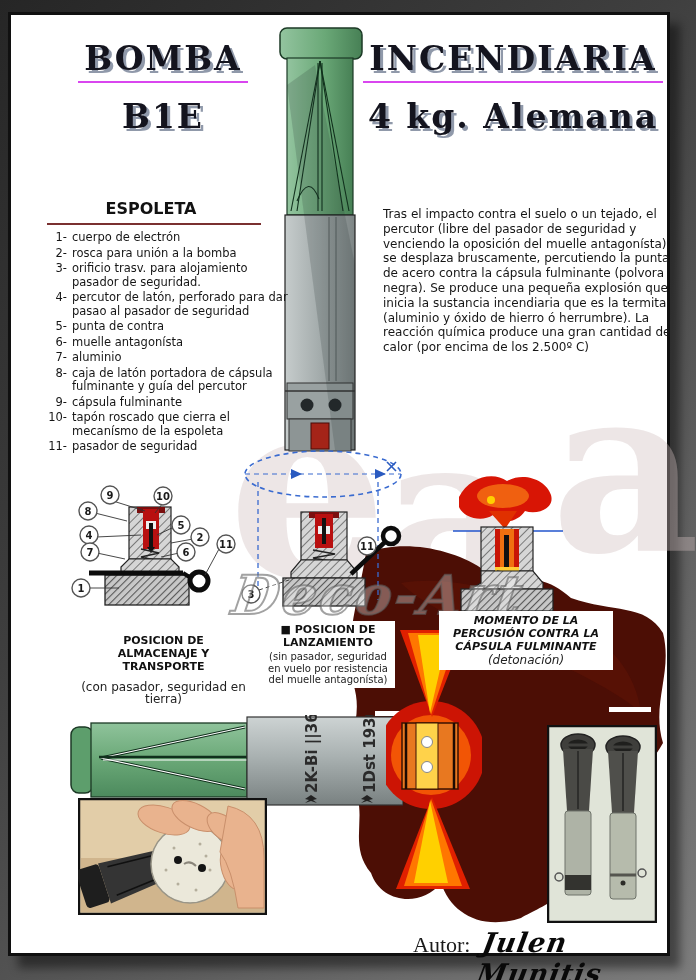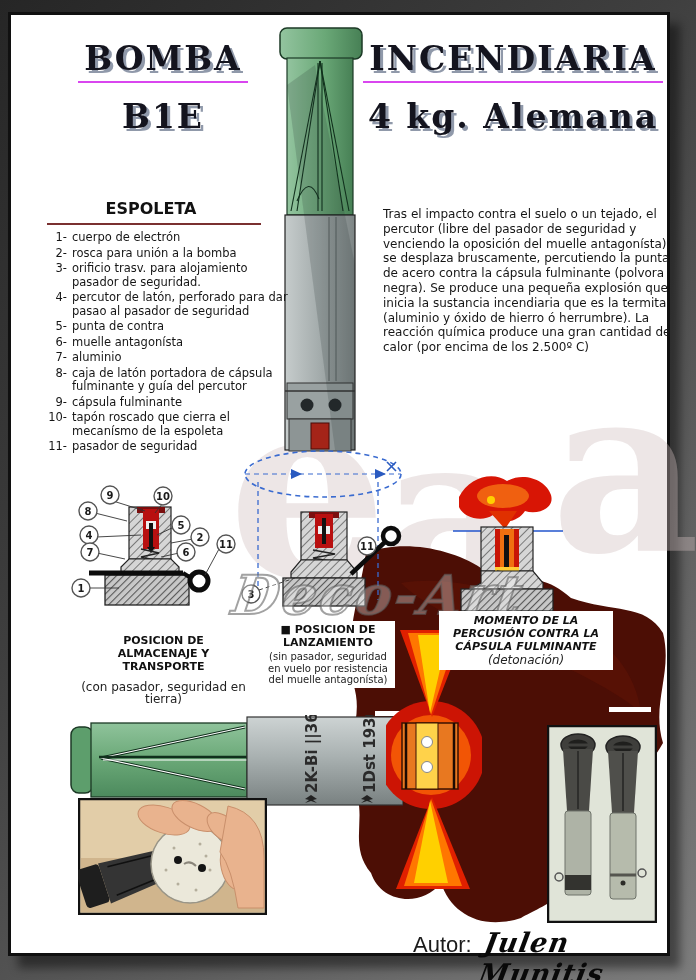--- a/index.html
+++ b/index.html
@@ -42,21 +42,21 @@
     color:rgba(208,190,190,0.38);z-index:1;line-height:1;
   }
   .wmword{
     font-family:"DejaVu Serif", serif;font-style:italic;font-weight:bold;
     font-size:54px;letter-spacing:3px;color:rgba(255,255,255,0.32);
     -webkit-text-stroke:2px rgba(95,95,95,0.58);
     transform:skewX(-8deg);z-index:5;white-space:nowrap;
   }
   
   .sig{display:flex;align-items:baseline;gap:10px;z-index:7;}
-  .sig .lab{font-family:Liberation Sans, sans-serif;font-size:22px;color:#1b1b1b;}
+  .sig .lab{font-family:Liberation Serif, serif;font-size:22px;color:#1b1b1b;}
   .sig .name{
     font-family:"DejaVu Serif", serif;font-style:italic;font-weight:bold;
     font-size:27px;color:#090909;letter-spacing:1px;transform:skewX(-10deg);
   }
   .z2{z-index:2;}.z3{z-index:3;}.z4{z-index:4;}.z5{z-index:5;}.z6{z-index:6;}
   svg text{font-family:"DejaVu Sans", sans-serif;}
 </style>
 </head>
 <body>
 

